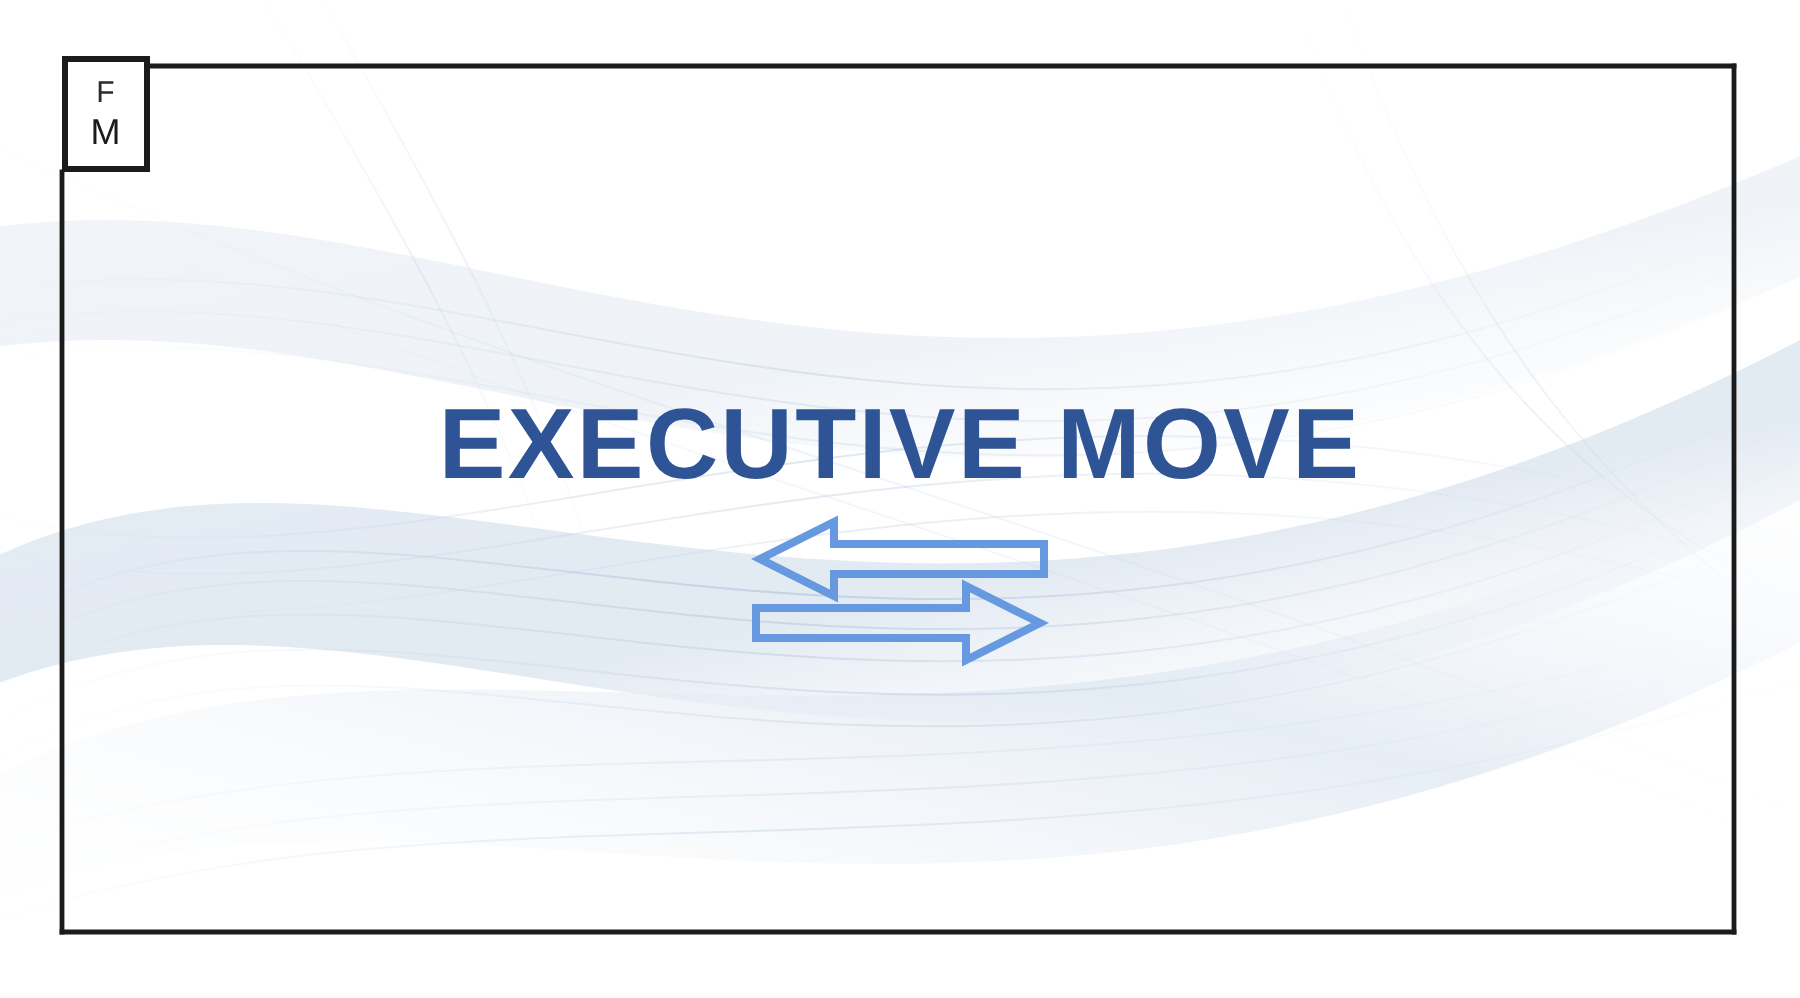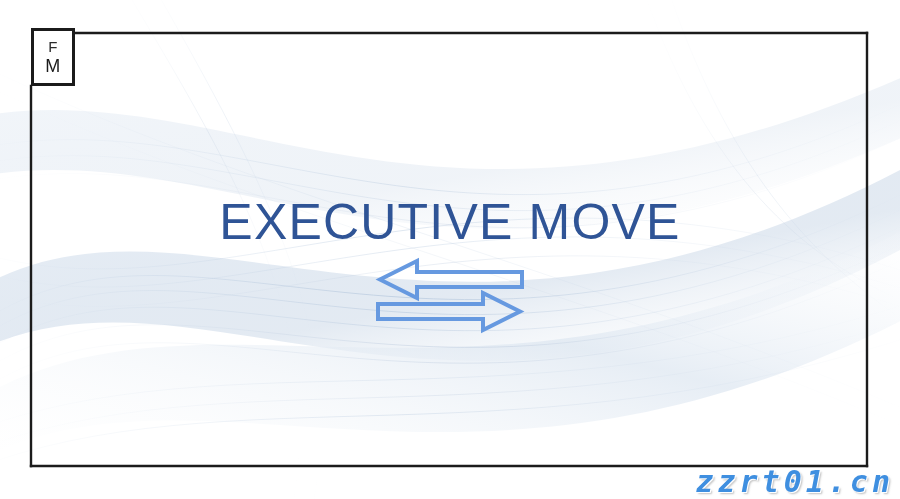--- a/index.html
+++ b/index.html
@@ -71,21 +71,21 @@
 
   
   #headline {
     position: absolute;
     left: 0;
     top: 193px;
     width: 900px;
     text-align: center;
     z-index: 4;
     font-size: 50px;
-    font-weight: 400;
+    font-weight: 700;
     letter-spacing: 1.2px;
     color: #2f5496;
     white-space: nowrap;
   }
 
   
   #arrow-graphic {
     position: absolute;
     left: 370px;
     top: 255px;
@@ -214,16 +214,15 @@
   <div id="headline">EXECUTIVE MOVE</div>
 
   <svg id="arrow-graphic" viewBox="0 0 160 85" aria-hidden="true">
 
     <path fill="none" stroke="#6699e0" stroke-width="4" stroke-linejoin="miter" stroke-linecap="butt" d="M47,6 L47,17 L152,17 L152,32 L47,32 L47,43 L10,24.5 Z"></path>
 
     <path fill="none" stroke="#6699e0" stroke-width="4" stroke-linejoin="miter" stroke-linecap="butt" d="M113,38 L113,49 L8,49 L8,64 L113,64 L113,75 L150,56.5 Z"></path>
   </svg>
 
   <div id="watermark">
-    <span class="wm-url">zzrt01.cn</span>
   </div>
 
 </div>
 
 </body></html>

